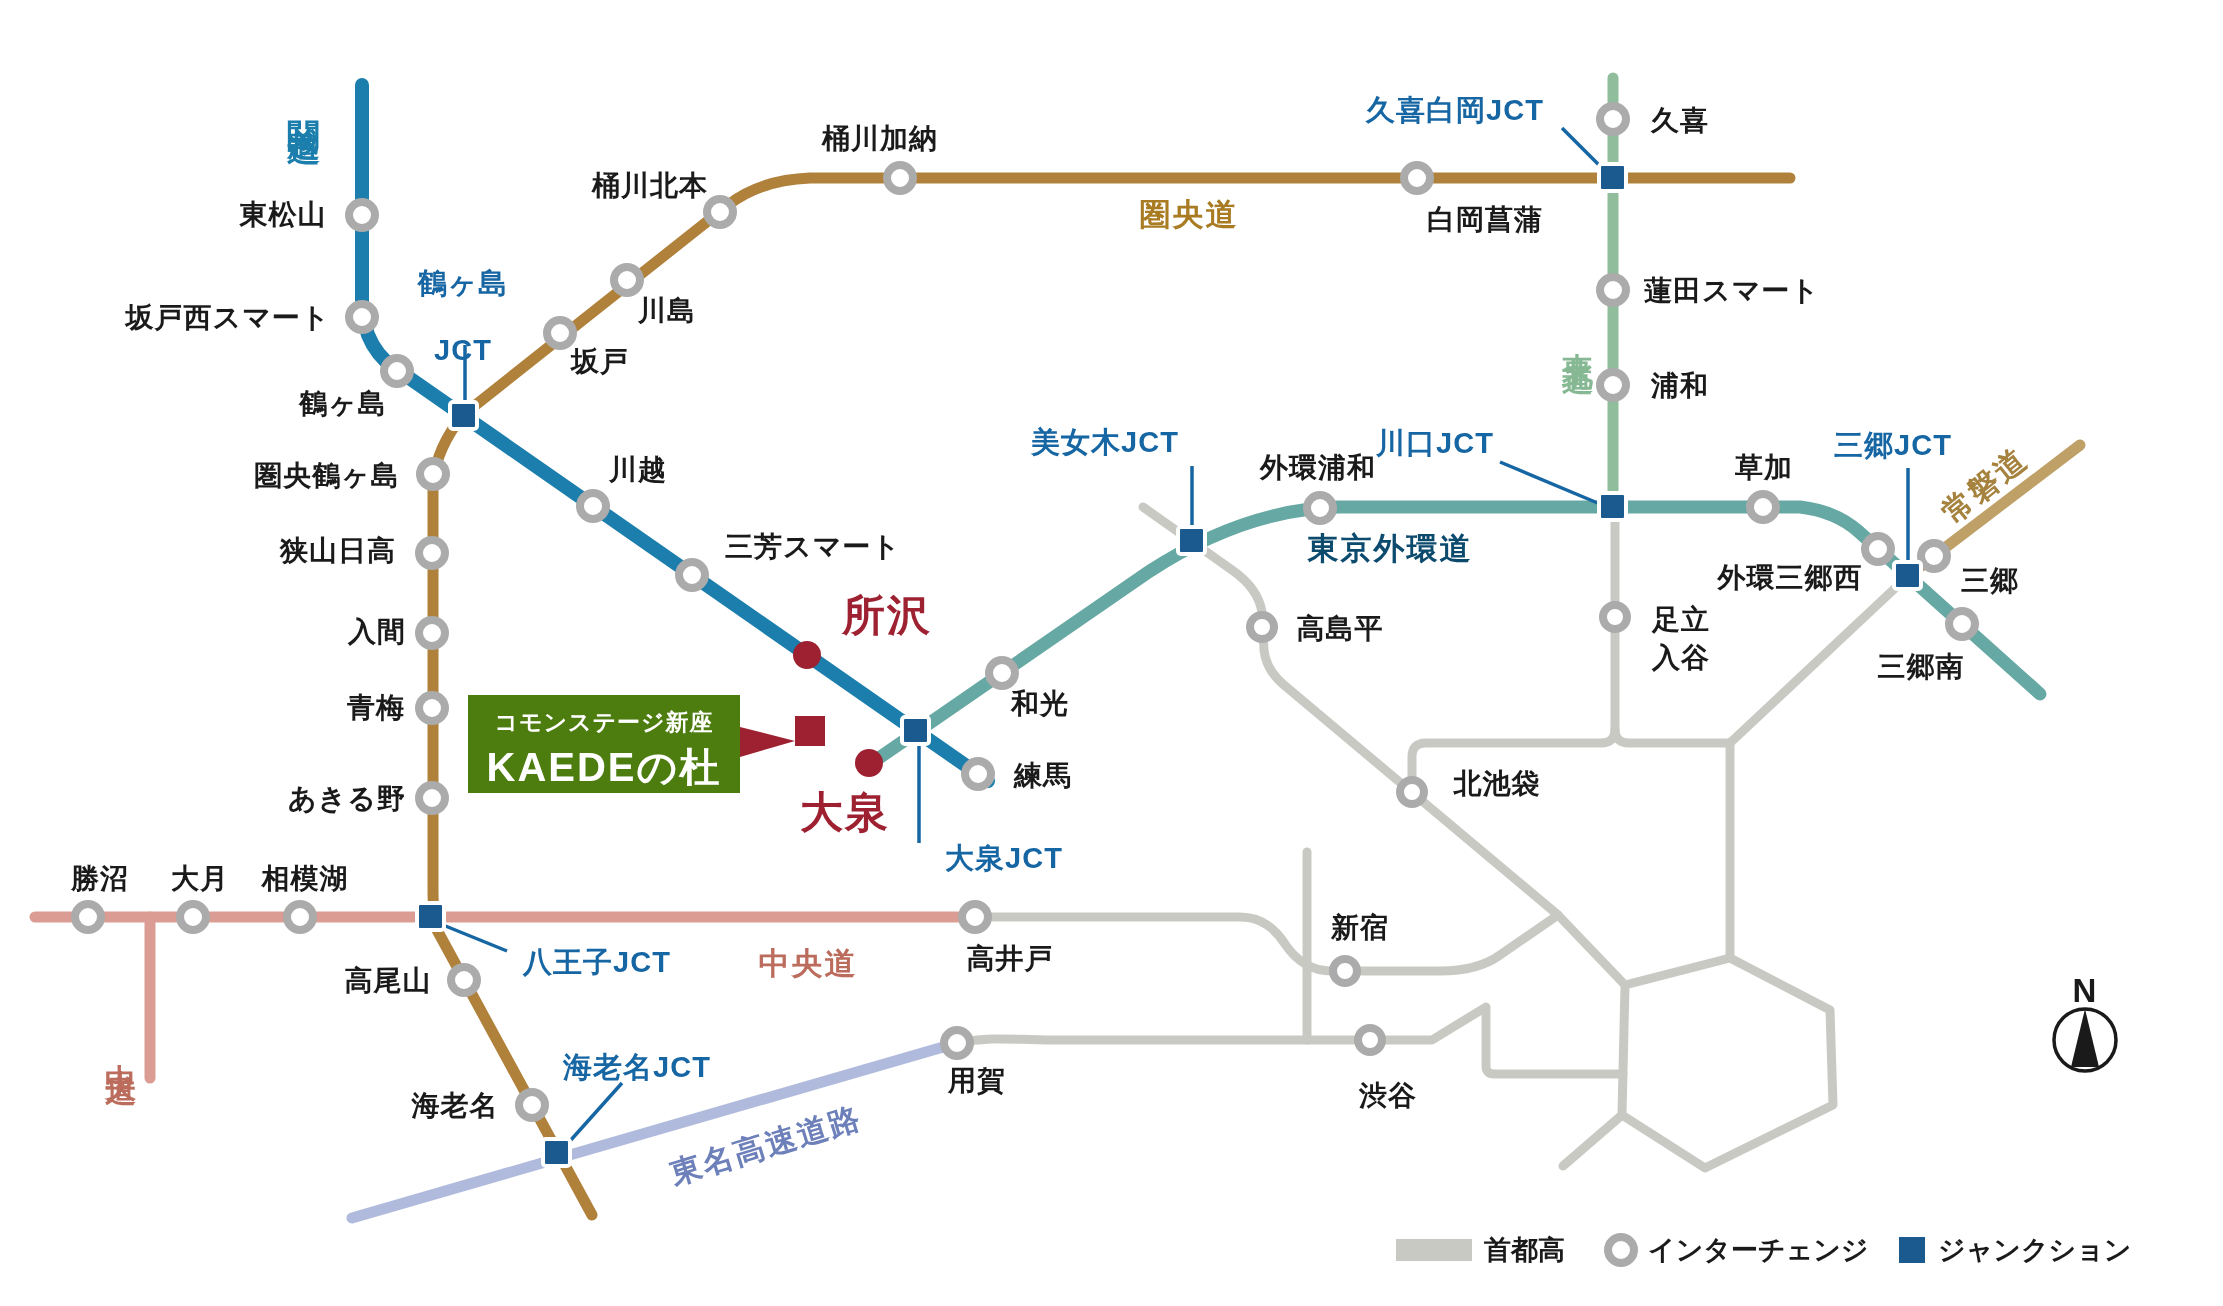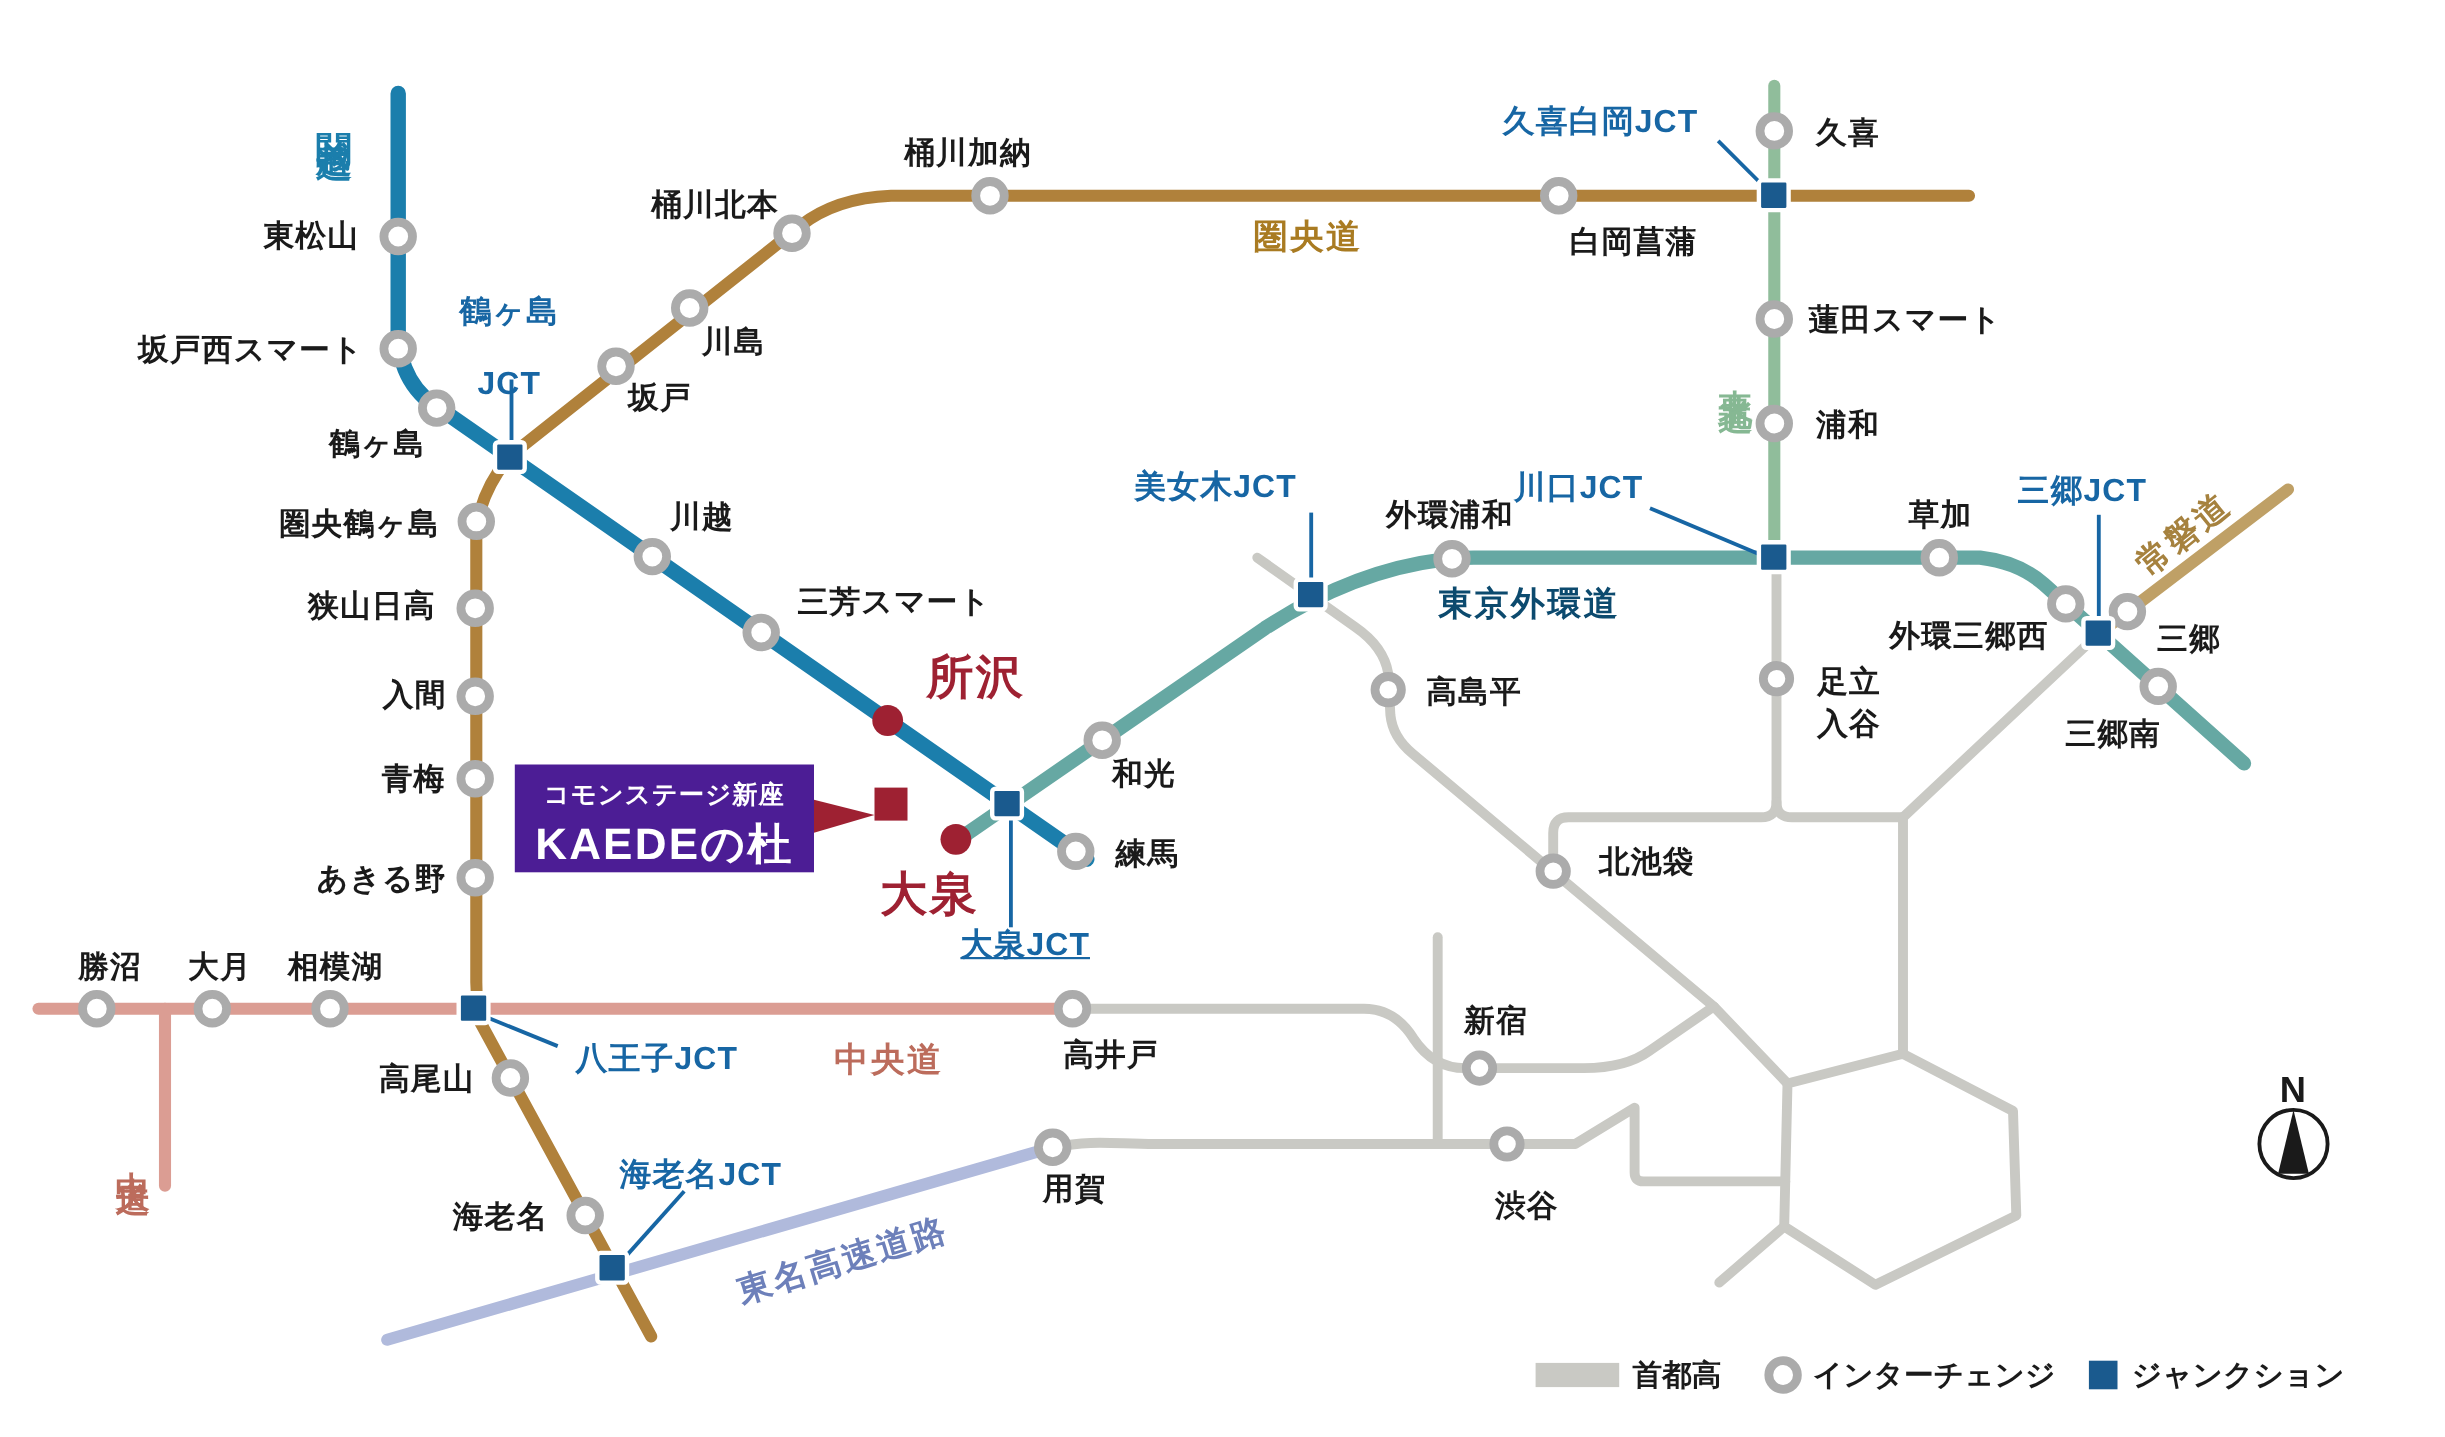--- a/index.html
+++ b/index.html
@@ -12,21 +12,21 @@
   .lbl-red{color:#9E2132;font-size:43px;letter-spacing:2px;}
   .route{font-size:31px;letter-spacing:2px;}
   .c-kanetsu{color:#1B7EAC;} .c-keno{color:#A97B22;padding-left:44px;} .c-tohoku{color:#86B893;}
   .c-gaikan{color:#0c4a6e;} .c-chuo{color:#BC6C5C;} .c-tomei{color:#6D80BA;}
   .c-joban{color:#A6823F;}
   .vert{writing-mode:vertical-rl;text-orientation:upright;letter-spacing:6px;}
   .rot-tomei{transform:translate(-50%,-50%) rotate(-17deg);}
   .rot-joban{transform:translate(-50%,-50%) rotate(-39deg);}
   .two-line{white-space:normal;width:70px;line-height:1.35;text-align:right;}
   #kaede-box{position:absolute;left:468px;top:695px;width:272px;height:98px;
-             background:#4c1d95;color:#fff;text-align:center;}
+             background:#4d7c0f;color:#fff;text-align:center;}
   #kaede-box .l1{font-size:23px;font-weight:bold;margin-top:12px;letter-spacing:1px;}
   #kaede-box .l2{font-size:40px;font-weight:bold;letter-spacing:2px;margin-top:2px;}
   .legend-item{position:absolute;transform:translate(0,-50%);font-size:27px;font-weight:bold;color:#1a1a1a;}
   .legend-swatch{position:absolute;background:#C9C9C4;width:76px;height:22px;transform:translate(0,-50%);}
   .legend-ring{position:absolute;width:18px;height:18px;border:8px solid #ABABAB;border-radius:50%;
                background:#fff;transform:translate(0,-50%);}
   .legend-square{position:absolute;width:26px;height:26px;background:#1A5A8E;transform:translate(0,-50%);}
 </style>
 </head>
 <body>
@@ -178,21 +178,21 @@
   <div class="lbl" style="left:100px;top:879px;">勝沼</div>
   <div class="lbl" style="left:200px;top:879px;">大月</div>
   <div class="lbl" style="left:305px;top:879px;">相模湖</div>
   <div class="lbl" style="left:455px;top:1106px;">海老名</div>
 
   <div class="lbl lbl-blue" style="left:463px;top:284px;">鶴ヶ島</div>
   <div class="lbl lbl-blue" style="left:463px;top:320px;margin-top:30px;">JCT</div>
   <div class="lbl lbl-blue" style="left:1455px;top:111px;">久喜白岡JCT</div>
   <div class="lbl lbl-blue" style="left:1435px;top:444px;">川口JCT</div>
   <div class="lbl lbl-blue" style="left:1105px;top:443px;">美女木JCT</div>
-  <div class="lbl lbl-blue" style="left:932px;top:859px;text-decoration:underline;">大泉JCT</div>
+  <div class="lbl lbl-blue" style="left:1004px;top:859px;">大泉JCT</div>
   <div class="lbl lbl-blue" style="left:1893px;top:446px;">三郷JCT</div>
   <div class="lbl lbl-blue" style="left:597px;top:963px;">八王子JCT</div>
   <div class="lbl lbl-blue" style="left:637px;top:1068px;">海老名JCT</div>
 
   <div class="lbl lbl-red" style="left:887px;top:616px;">所沢</div>
   <div class="lbl lbl-red" style="left:845px;top:813px;">大泉</div>
 
   <div id="kaede-box">
     <div class="l1">コモンステージ新座</div>
     <div class="l2">KAEDEの杜</div>

